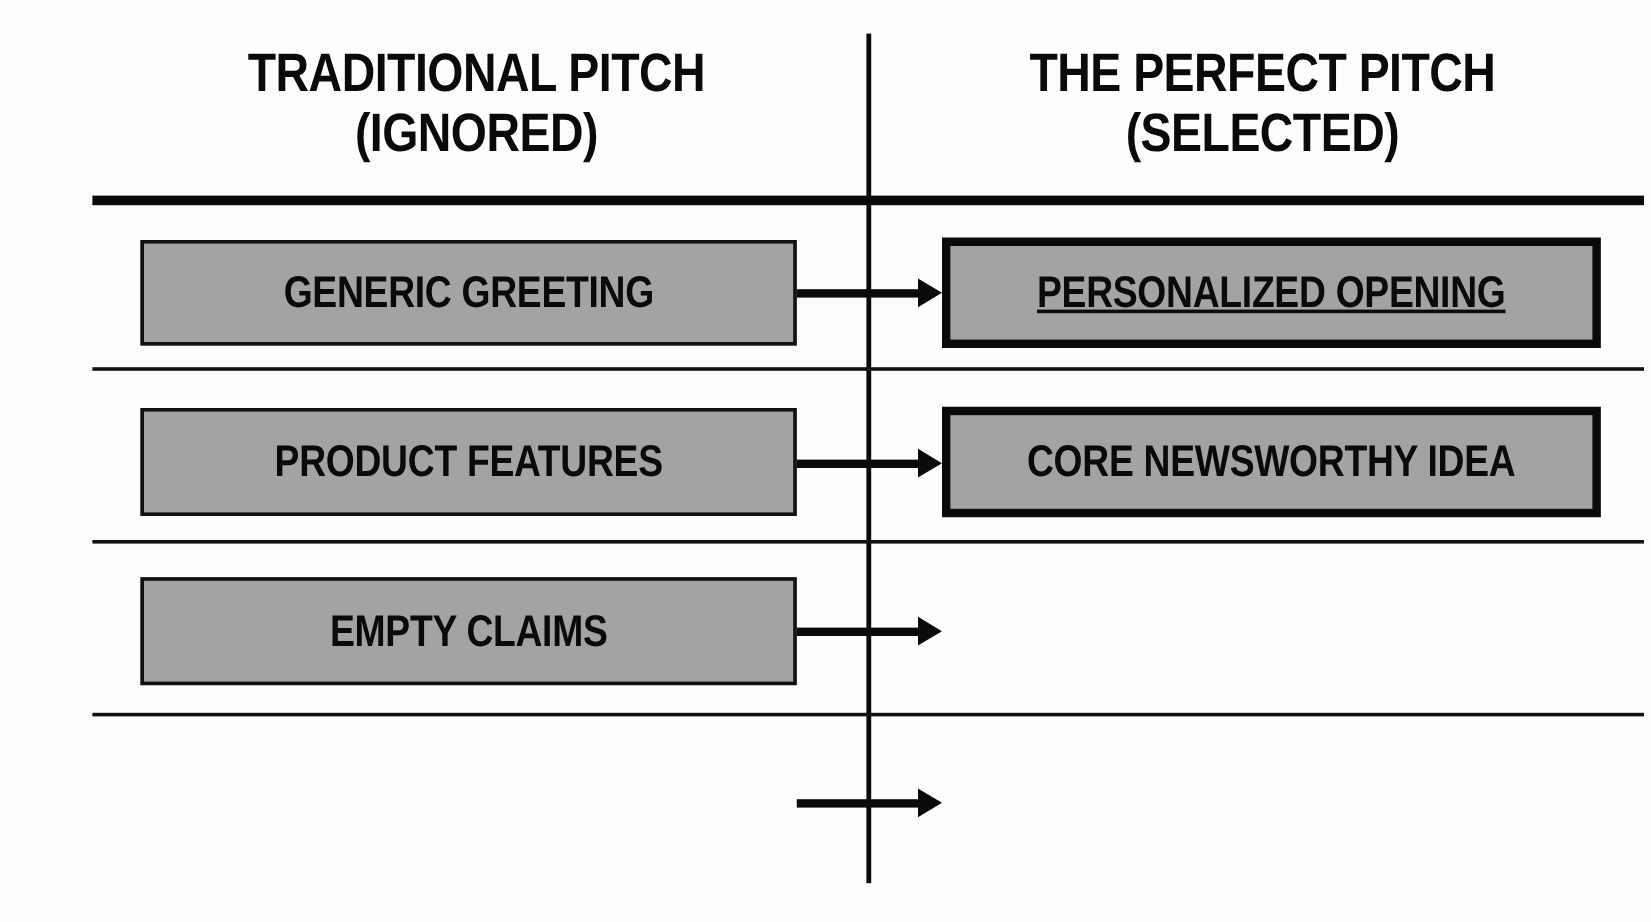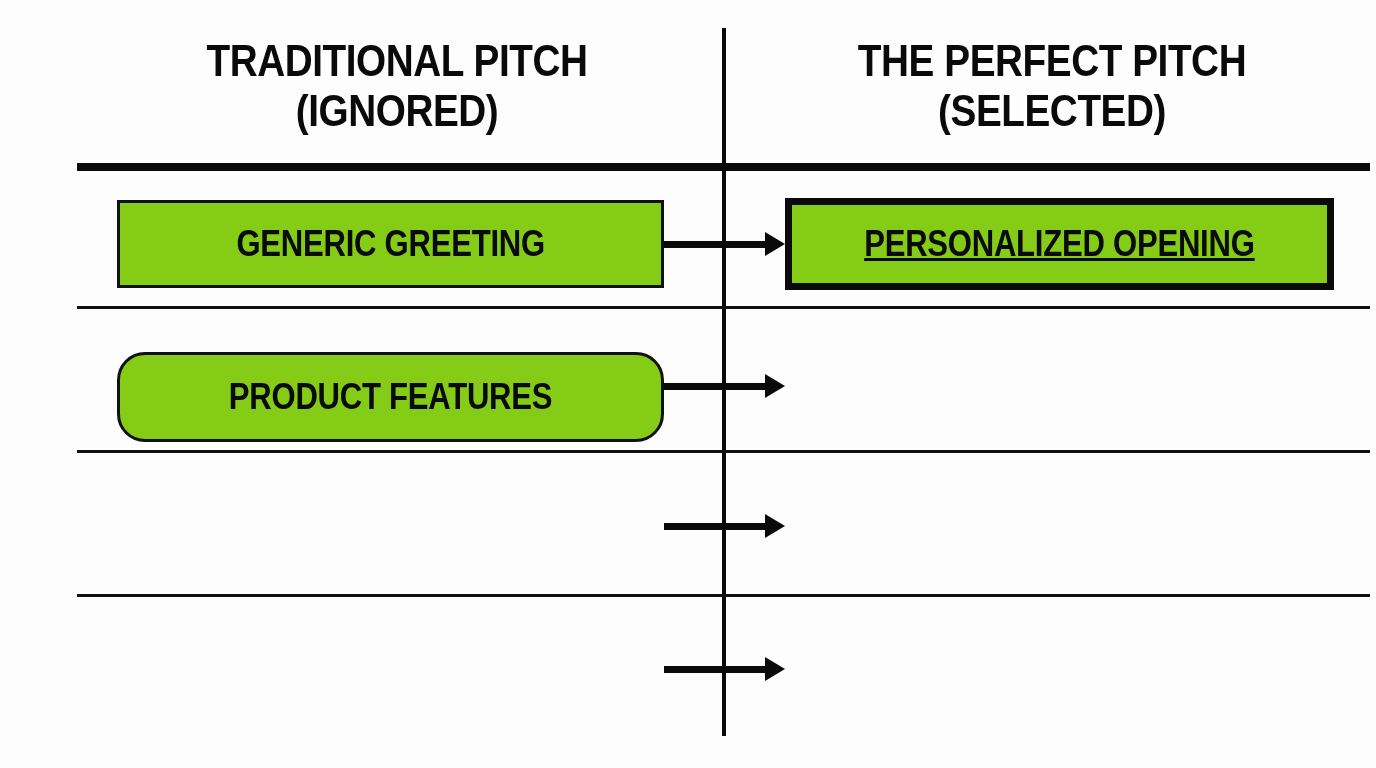--- a/index.html
+++ b/index.html
@@ -63,21 +63,21 @@
     top: 28px;
     width: 4px;
     height: 708px;
     background: #0a0a0a;
   }
 
   
   .box {
     position: absolute;
     box-sizing: border-box;
-    background: #84cc16;
+    background: #a3a3a3;
     display: flex;
     align-items: center;
     justify-content: center;
     color: #0a0a0a;
     font-weight: 700;
     text-align: center;
   }
   .box .txt {
     display: block;
     transform: scaleX(0.84);
@@ -153,28 +153,36 @@
   <div class="arrow" style="top:232px;">
     <div class="shaft"></div>
     <div class="head"></div>
   </div>
   <div class="box right-box" style="top:198px;height:92px;text-decoration:underline;">
     <span class="txt">
       <span>PERSONALIZED OPENING</span>
     </span>
   </div>
 
-  <div class="box left-box" style="top:352px;height:90px;border-radius:28px;">
+  <div class="box left-box" style="top:340px;height:90px;">
     <span class="txt">PRODUCT FEATURES</span>
   </div>
   <div class="arrow" style="top:374px;">
     <div class="shaft"></div>
     <div class="head"></div>
   </div>
+  <div class="box right-box" style="top:339px;height:92px;">
+    <span class="txt">
+      <span>CORE NEWSWORTHY IDEA</span>
+    </span>
+  </div>
 
+  <div class="box left-box" style="top:481px;height:90px;">
+    <span class="txt">EMPTY CLAIMS</span>
+  </div>
   <div class="arrow" style="top:514px;">
     <div class="shaft"></div>
     <div class="head"></div>
   </div>
 
   <div class="arrow" style="top:657px;">
     <div class="shaft"></div>
     <div class="head"></div>
   </div>
 

